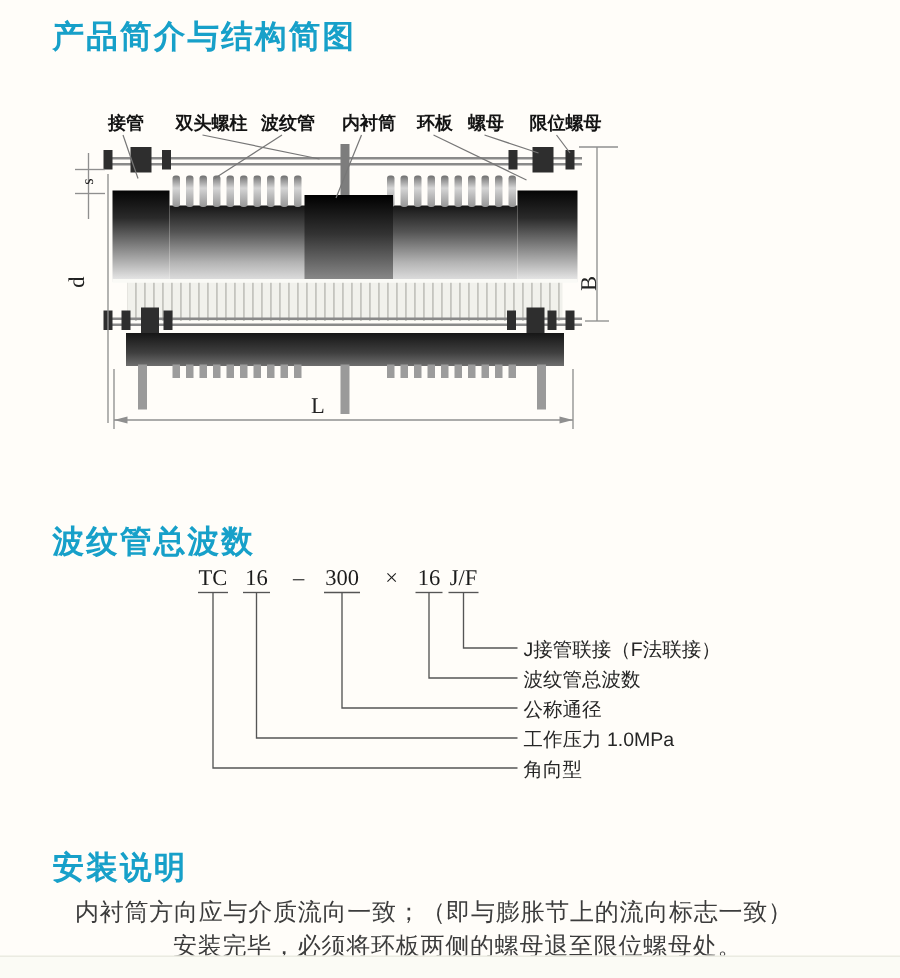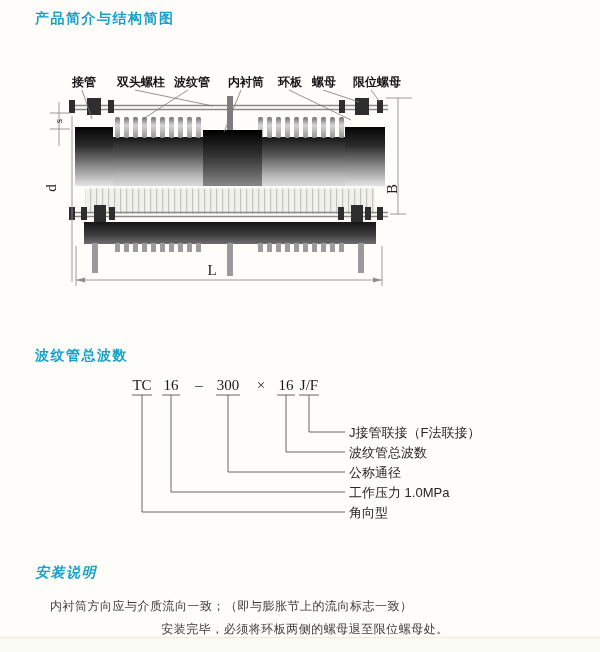--- a/index.html
+++ b/index.html
@@ -4,29 +4,29 @@
 <style>
   html,body{margin:0;padding:0;}
   body{
     width:600px;height:652px;position:relative;
     background:#fffdf9;
     font-family:"Liberation Sans","DejaVu Sans",sans-serif;
     overflow:hidden;
   }
   .section-title{
     position:absolute;left:35px;
-    color:#17a0c9;font-size:14px;font-weight:bold;letter-spacing:1.5px;
+    color:#17a0c9;font-size:21px;font-weight:bold;letter-spacing:1.5px;
     white-space:nowrap;
   }
   #title-intro{top:10px;}
   #title-code{top:347px;}
-  #title-install{top:564px;font-style:italic;}
+  #title-install{top:564px;}
   .install-line{
     position:absolute;left:50px;width:510px;
-    color:#3c3c3c;font-size:12px;letter-spacing:.5px;white-space:nowrap;
+    color:#3c3c3c;font-size:16px;letter-spacing:.5px;white-space:nowrap;
   }
   #install-line-0{top:598px;}
   #install-line-1{top:621px;text-align:center;}
   #diagram-wrap{position:absolute;left:0;top:62px;width:600px;height:240px;}
   #codesvg-wrap{position:absolute;left:0;top:372px;width:600px;height:160px;}
   .bottom-strip{
     position:absolute;left:0;bottom:0;width:600px;height:14px;
     background:#fbfbf5;border-top:1px solid #ebebe2;
   }
   svg text{user-select:none;}

